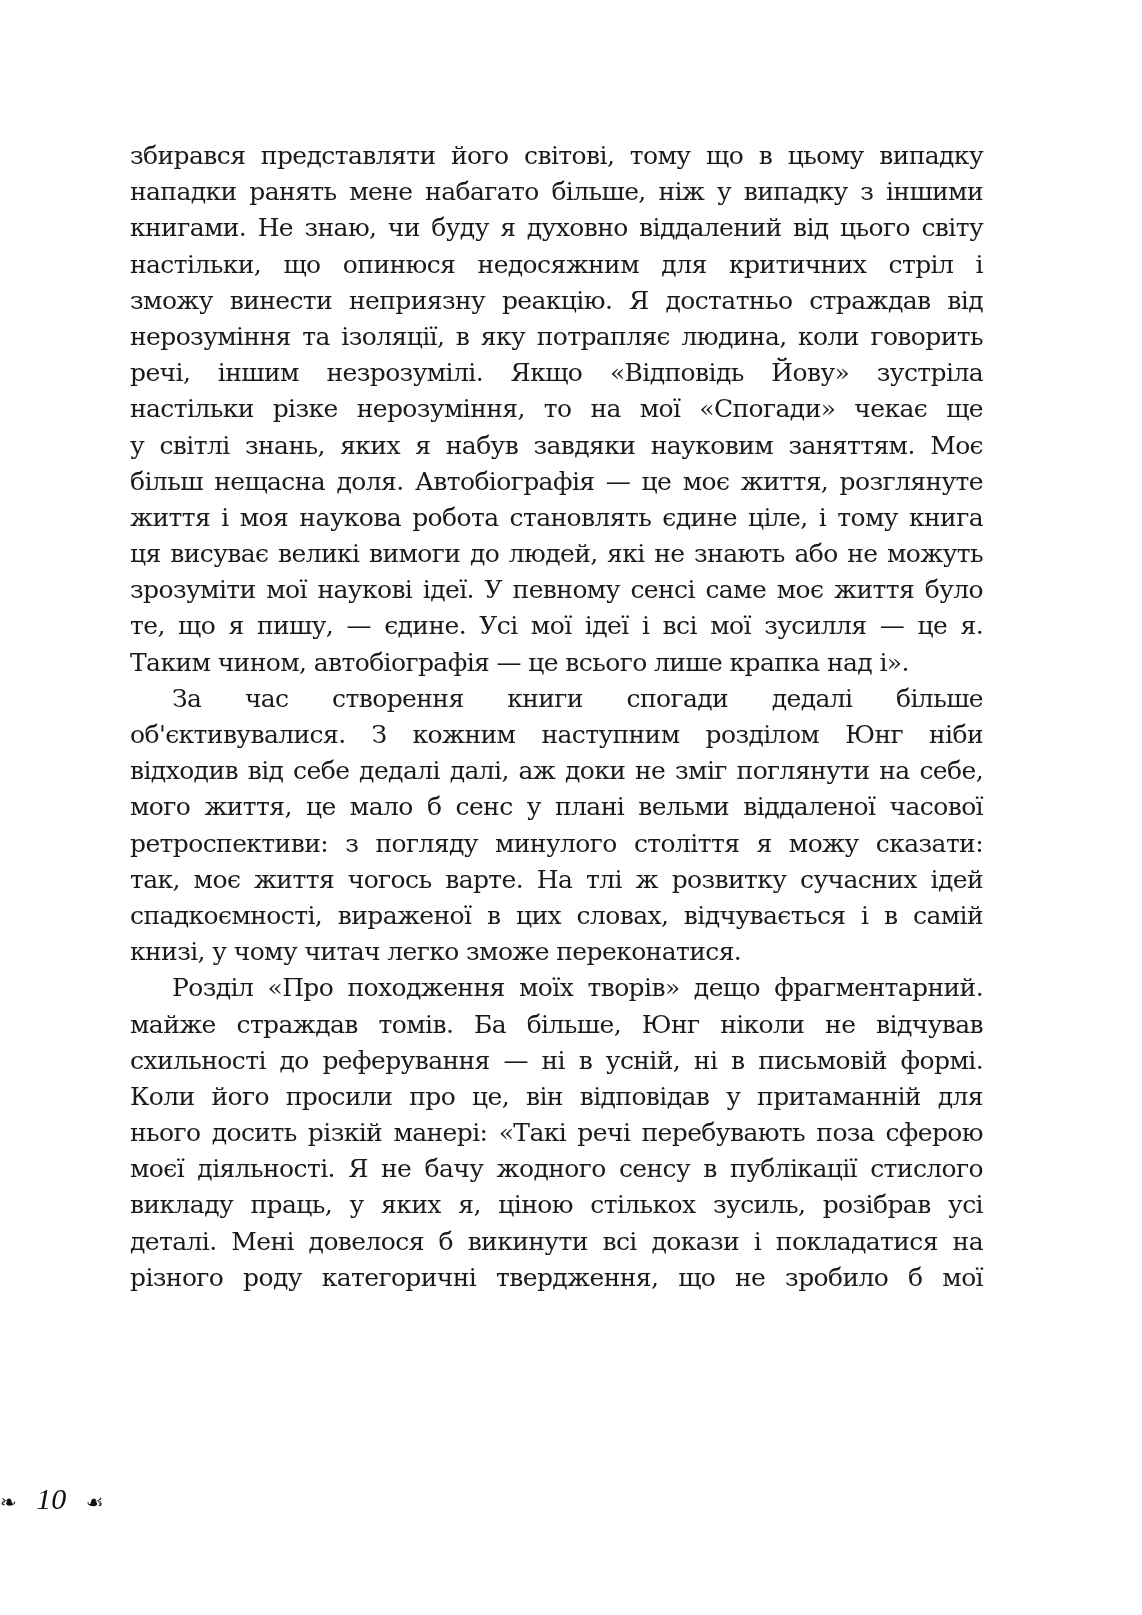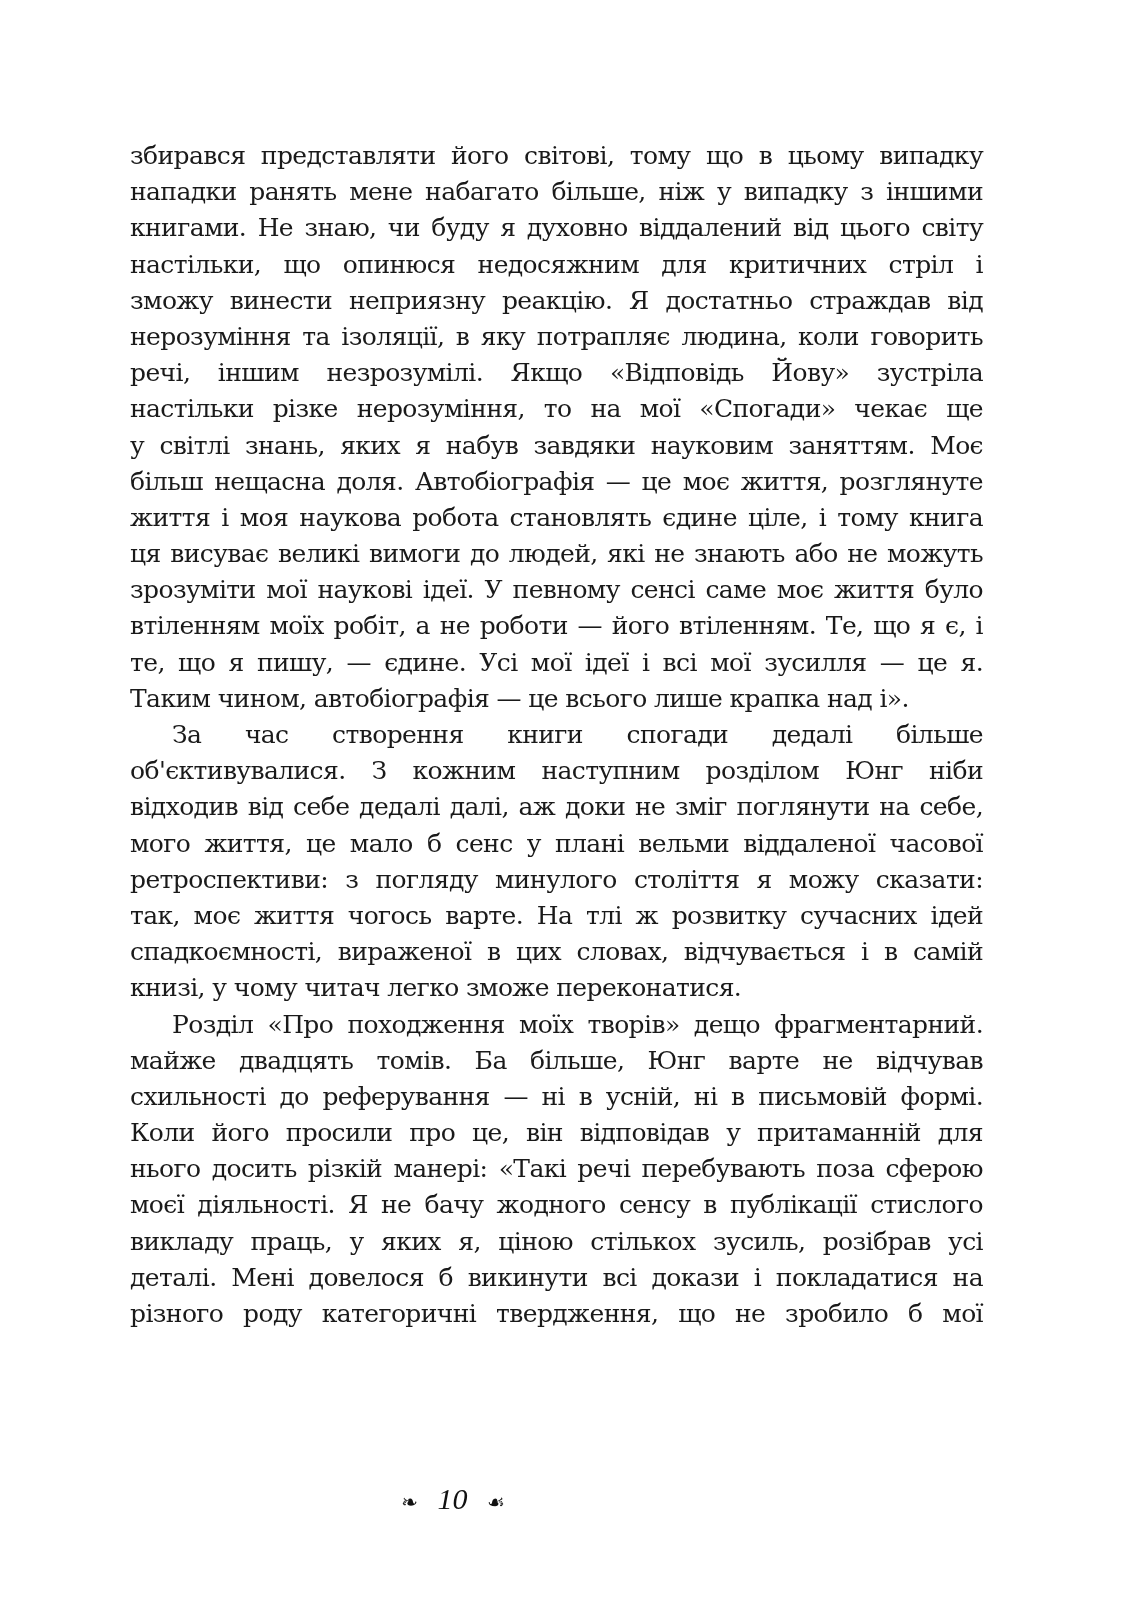--- a/index.html
+++ b/index.html
@@ -11,21 +11,21 @@
     letter-spacing: -0.6px;
   }
   .line {
     display: block; text-align: justify; text-align-last: justify;
     white-space: nowrap; height: 36.2px; overflow: visible;
   }
   .line.last { text-align-last: left; }
   .line.indent { padding-left: 42px; }
   .footer {
     position: absolute; left: 0; width: 906px; top: 1482px;
-    text-align: center; font-family: "Liberation Serif", "DejaVu Serif", serif;
+    text-align: left; font-family: "Liberation Serif", "DejaVu Serif", serif;
     font-size: 30px; color: #111;
   }
   .footer .num { font-style: italic; margin: 0 12px; }
   .orn { font-size: 20px; vertical-align: middle; }
 </style>
 </head>
 <body>
 
 <div class="page" id="page-body">
     <span class="line">збирався представляти його світові, тому що в цьому випадку</span>
@@ -34,33 +34,32 @@
     <span class="line">настільки, що опинюся недосяжним для критичних стріл і</span>
     <span class="line">зможу винести неприязну реакцію. Я достатньо страждав від</span>
     <span class="line">нерозуміння та ізоляції, в яку потрапляє людина, коли говорить</span>
     <span class="line">речі, іншим незрозумілі. Якщо «Відповідь Йову» зустріла</span>
     <span class="line">настільки різке нерозуміння, то на мої «Спогади» чекає ще</span>
     <span class="line">у світлі знань, яких я набув завдяки науковим заняттям. Моє</span>
     <span class="line">більш нещасна доля. Автобіографія — це моє життя, розглянуте</span>
     <span class="line">життя і моя наукова робота становлять єдине ціле, і тому книга</span>
     <span class="line">ця висуває великі вимоги до людей, які не знають або не можуть</span>
     <span class="line">зрозуміти мої наукові ідеї. У певному сенсі саме моє життя було</span>
-    <span class="line">втіленням моїх робіт, а не роботи — його втіленням. Те, що я є, і</span>
     <span class="line">те, що я пишу, — єдине. Усі мої ідеї і всі мої зусилля — це я.</span>
     <span class="line last">Таким чином, автобіографія — це всього лише крапка над і».</span>
     <span class="line indent">За час створення книги спогади дедалі більше</span>
     <span class="line">об'єктивувалися. З кожним наступним розділом Юнг ніби</span>
     <span class="line">відходив від себе дедалі далі, аж доки не зміг поглянути на себе,</span>
     <span class="line">мого життя, це мало б сенс у плані вельми віддаленої часової</span>
     <span class="line">ретроспективи: з погляду минулого століття я можу сказати:</span>
     <span class="line">так, моє життя чогось варте. На тлі ж розвитку сучасних ідей</span>
     <span class="line">спадкоємності, вираженої в цих словах, відчувається і в самій</span>
     <span class="line last">книзі, у чому читач легко зможе переконатися.</span>
     <span class="line indent">Розділ «Про походження моїх творів» дещо фрагментарний.</span>
-    <span class="line">майже двадцять томів. Ба більше, Юнг варте не відчував</span>
+    <span class="line">майже страждав томів. Ба більше, Юнг ніколи не відчував</span>
     <span class="line">схильності до реферування — ні в усній, ні в письмовій формі.</span>
     <span class="line">Коли його просили про це, він відповідав у притаманній для</span>
     <span class="line">нього досить різкій манері: «Такі речі перебувають поза сферою</span>
     <span class="line">моєї діяльності. Я не бачу жодного сенсу в публікації стислого</span>
     <span class="line">викладу праць, у яких я, ціною стількох зусиль, розібрав усі</span>
     <span class="line">деталі. Мені довелося б викинути всі докази і покладатися на</span>
     <span class="line">різного роду категоричні твердження, що не зробило б мої</span>
   </div>
 
 <div class="footer">

